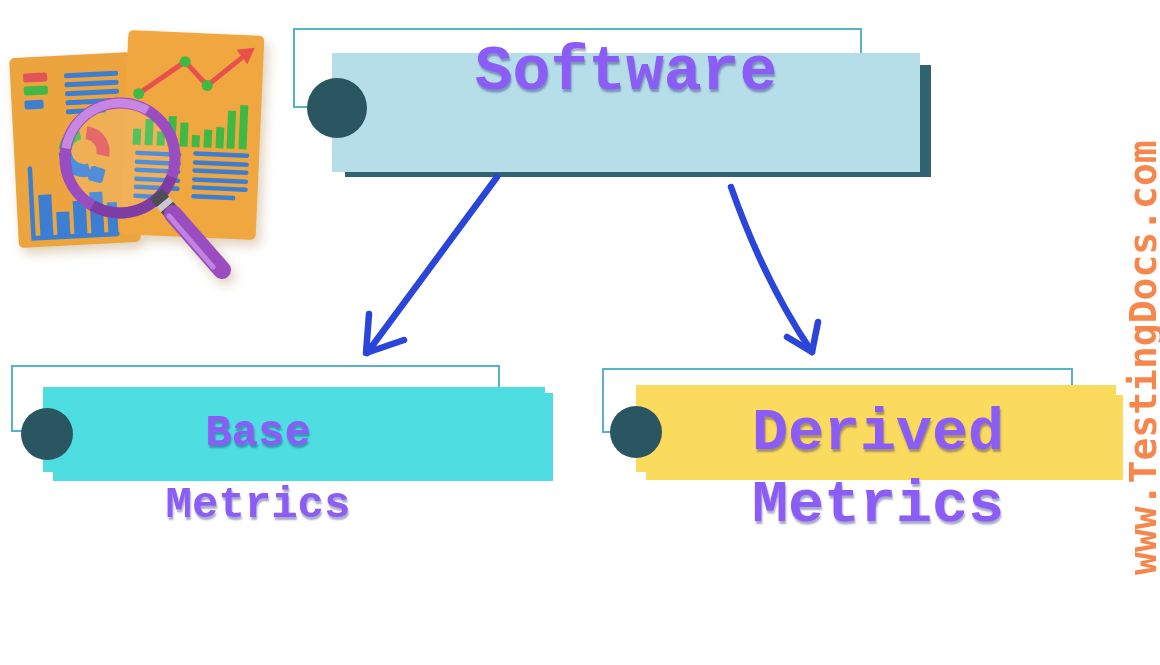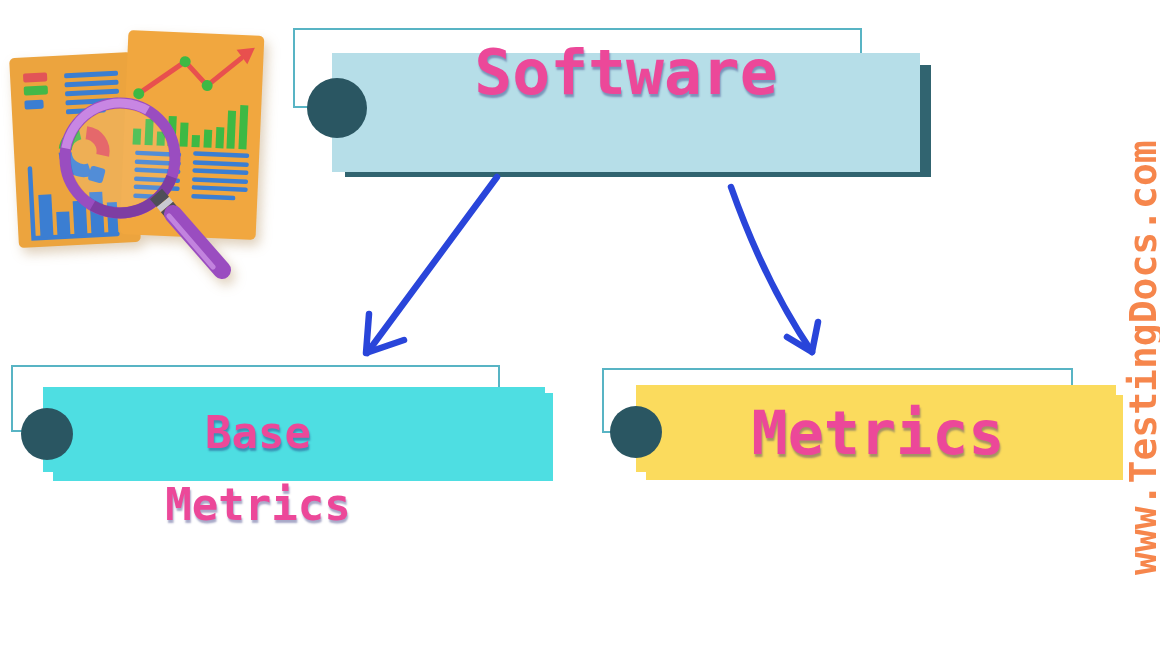--- a/index.html
+++ b/index.html
@@ -7,22 +7,22 @@
           font-family:"DejaVu Sans Mono","Liberation Mono",monospace;}
   
   .outline{position:absolute;border:2px solid #58b4c4;box-sizing:border-box;background:transparent;z-index:1;}
   
   .shadow{position:absolute;background:#316470;z-index:2;}
   .box{position:absolute;z-index:3;}
   .step{position:absolute;z-index:3;}
   .notch{position:absolute;background:#ffffff;z-index:4;}
   .bullet{position:absolute;background:#2a5662;border-radius:50%;z-index:5;}
   
-  .heading{position:absolute;z-index:6;font-weight:bold;color:#ec4899;text-align:center;
-           text-shadow:1px 3px 2px rgba(25,30,110,0.38);}
+  .heading{position:absolute;z-index:6;font-weight:bold;color:#8b5cf6;text-align:center;
+           text-shadow:1px 3px 2px rgba(25,30,110,0.38);font-family:Liberation Mono, monospace;}
   .heading span{display:block;}
   .title-label{left:332px;top:43px;width:588px;font-size:63px;line-height:59px;}
   .base-label{left:8px;top:397px;width:500px;font-size:44px;line-height:72px;}
   .derived-label{left:616px;top:397px;width:524px;font-size:60px;line-height:72px;}
   
   .root-outline{left:293px;top:28px;width:569px;height:80px;}
   .root-shadow{left:345px;top:65px;width:586px;height:112px;}
   .root-box{left:332px;top:53px;width:588px;height:119px;background:#b6dee8;}
   .root-bullet{left:307px;top:78px;width:60px;height:60px;}
   
@@ -160,18 +160,19 @@
     <span>Base</span>
     <span>Metrics</span>
   </div>
 
   <div class="outline derived-outline"></div>
   <div class="box derived-box"></div>
   <div class="step derived-step"></div>
   <div class="notch derived-notch"></div>
   <div class="bullet derived-bullet"></div>
   <div class="heading derived-label">
+    <span>Derived</span>
     <span>Metrics</span>
   </div>
 
   <div class="watermark">www.TestingDocs.com</div>
 
 </div>
 
 </body></html>

